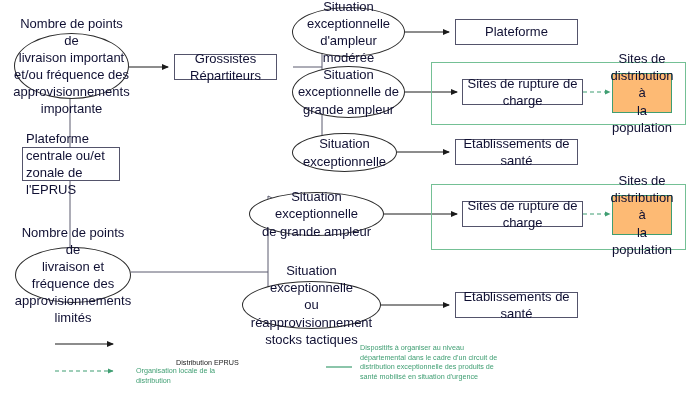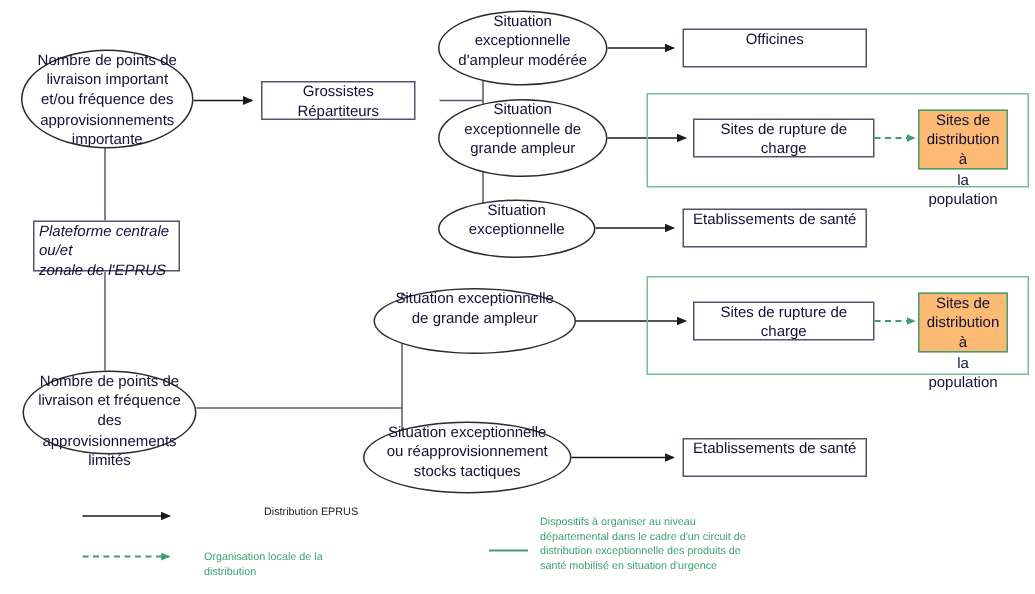--- a/index.html
+++ b/index.html
@@ -18,24 +18,25 @@
   #wires {
     position: absolute;
     left: 0; top: 0;
     width: 690px; height: 396px;
     pointer-events: none;
   }
   .node {
     position: absolute;
     box-sizing: border-box;
     display: flex;
+    align-items: center;
     justify-content: center;
     text-align: center;
     color: #101033;
-    font-size: 10px;
+    font-size: 13px;
     line-height: 1.32;
     z-index: 3;
   }
   .ellipse {
     border: 1px solid #2b2b2b;
     border-radius: 50%;
     background: #ffffff;
   }
   .rect {
     border: 1px solid #53536b;
@@ -152,21 +153,21 @@
   </svg>
 
   <div class="node ellipse" style="left:14px; top:33px; width:115px; height:66px;">
     <span class="nodetext">Nombre de points de
 livraison important
 et/ou fréquence des
 approvisionnements
 importante</span>
   </div>
 
-  <div class="node rect" style="left:22px; top:147px; width:98px; height:34px; justify-content:flex-start; text-align:left;font-style:italic;">
+  <div class="node rect" style="left:22px; top:147px; width:98px; height:34px; justify-content:flex-start; text-align:left;">
     <span class="nodetext">Plateforme centrale ou/et
 zonale de l'EPRUS</span>
   </div>
 
   <div class="node ellipse" style="left:15px; top:247px; width:116px; height:56px;">
     <span class="nodetext">Nombre de points de
 livraison et fréquence des
 approvisionnements
 limités</span>
   </div>
@@ -197,21 +198,21 @@
 de grande ampleur</span>
   </div>
 
   <div class="node ellipse" style="left:242px; top:281px; width:139px; height:48px;">
     <span class="nodetext">Situation exceptionnelle
 ou réapprovisionnement
 stocks tactiques</span>
   </div>
 
   <div class="node rect" style="left:455px; top:19px; width:123px; height:26px;">
-    <span class="nodetext">Officines</span>
+    <span class="nodetext">Plateforme</span>
   </div>
 
   <div class="node rect" style="left:462px; top:79px; width:121px; height:26px;">
     <span class="nodetext">Sites de rupture de charge</span>
   </div>
 
   <div class="node rect-green" style="left:612px; top:73px; width:60px; height:40px;">
     <span class="nodetext">Sites de
 distribution à
 la population</span>
@@ -228,21 +229,21 @@
   <div class="node rect-green" style="left:612px; top:195px; width:60px; height:40px;">
     <span class="nodetext">Sites de
 distribution à
 la population</span>
   </div>
 
   <div class="node rect" style="left:455px; top:292px; width:123px; height:26px;">
     <span class="nodetext">Etablissements de santé</span>
   </div>
 
-  <div class="legend-label" style="left:136px; top:336px;padding-left:40px;">Distribution EPRUS</div>
+  <div class="legend-label" style="left:136px; top:358px;padding-left:40px;">Distribution EPRUS</div>
 
   <div class="legend-label green" style="left:136px; top:366px; white-space:pre-line;">Organisation locale de la
 distribution</div>
 
   <div class="legend-label green" style="left:360px; top:343px; white-space:pre-line;">Dispositifs à organiser au niveau
 départemental dans le cadre d'un circuit de
 distribution exceptionnelle des produits de
 santé mobilisé en situation d'urgence</div>
 
 </div>

